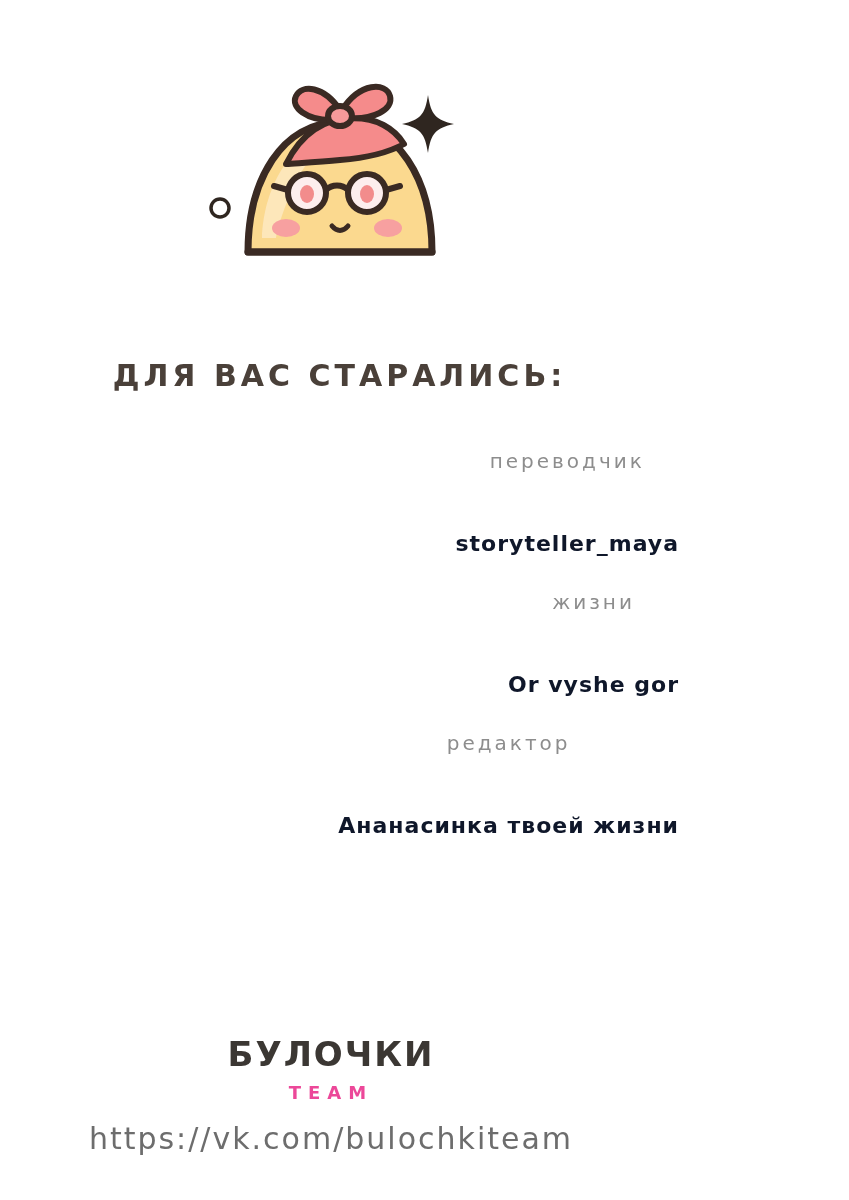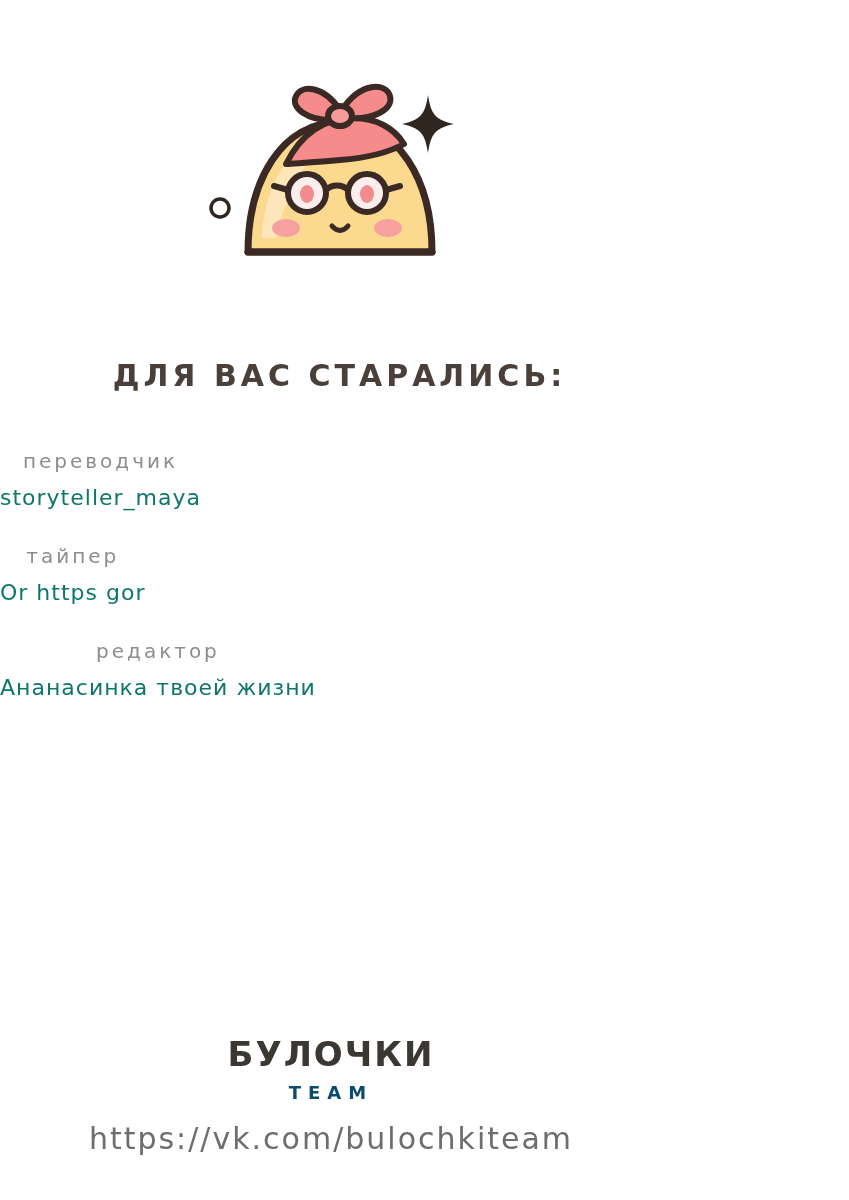--- a/index.html
+++ b/index.html
@@ -47,40 +47,41 @@
     color: #4a4039;
     text-align: center;
   }
 
   
   .credits-list {
     margin-top: 56px;
     width: 100%;
     display: flex;
     flex-direction: column;
-    align-items: flex-start;
+    align-items: flex-end;
   }
   .credit-row {
     display: flex;
     flex-direction: column;
     align-items: center;
     margin-bottom: 34px;
   }
   .credit-role {
     font-size: 20px;
     letter-spacing: 3px;
     color: #8d8d8d;
     font-weight: 400;
     margin-bottom: 12px;
   }
   .credit-name {
     font-size: 22px;
-    font-weight: 400;
+    font-weight: 700;
     letter-spacing: 1px;
-    color: #0f766e;
+    color: #0f172a;
+    margin-top: 46px;
   }
 
   
   .footer {
     position: absolute;
     left: 0;
     right: 17px;
     bottom: 44px;
     display: flex;
     flex-direction: column;
@@ -89,21 +90,21 @@
   .team-name {
     font-size: 34px;
     font-weight: 800;
     letter-spacing: 2px;
     color: #3b3733;
   }
   .team-sub {
     margin-top: 8px;
     font-size: 18px;
     letter-spacing: 7px;
-    color: #0c4a6e;
+    color: #ec4899;
     font-weight: 600;
   }
   .team-link {
     margin-top: 18px;
     font-size: 30px;
     letter-spacing: 2px;
     color: #6d6d6d;
     font-weight: 400;
   }
 </style>
@@ -152,22 +153,22 @@
   </div>
 
   <div class="credits-title">ДЛЯ ВАС СТАРАЛИСЬ:</div>
 
   <div class="credits-list">
     <div class="credit-row">
       <div class="credit-role">переводчик</div>
       <div class="credit-name">storyteller_maya</div>
     </div>
     <div class="credit-row">
-      <div class="credit-role">тайпер</div>
-      <div class="credit-name">Or https gor</div>
+      <div class="credit-role">жизни</div>
+      <div class="credit-name">Or vyshe gor</div>
     </div>
     <div class="credit-row">
       <div class="credit-role">редактор</div>
       <div class="credit-name">Ананасинка твоей жизни</div>
     </div>
   </div>
 
   <div class="footer">
     <div class="team-name">БУЛОЧКИ</div>
     <div class="team-sub">TEAM</div>

